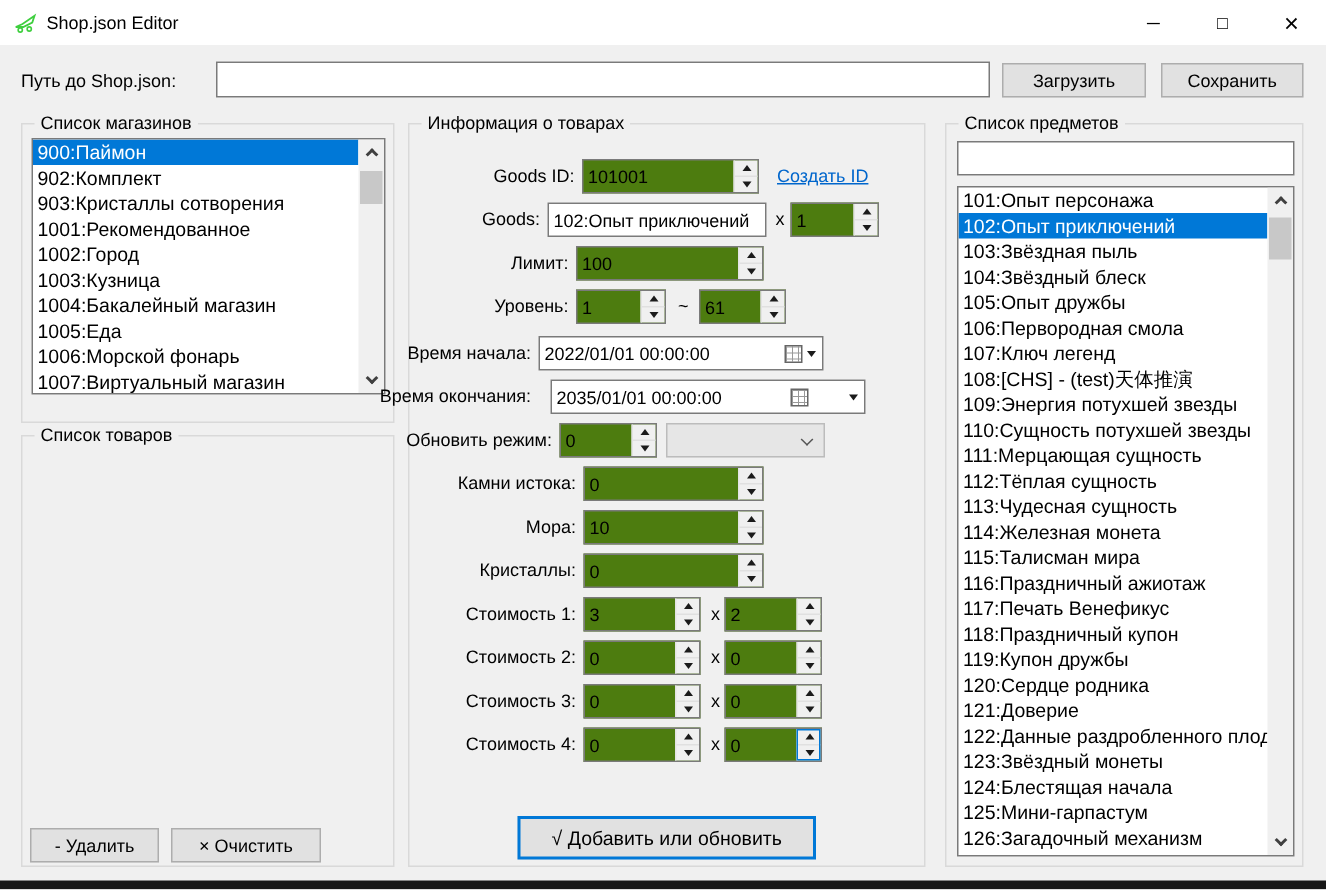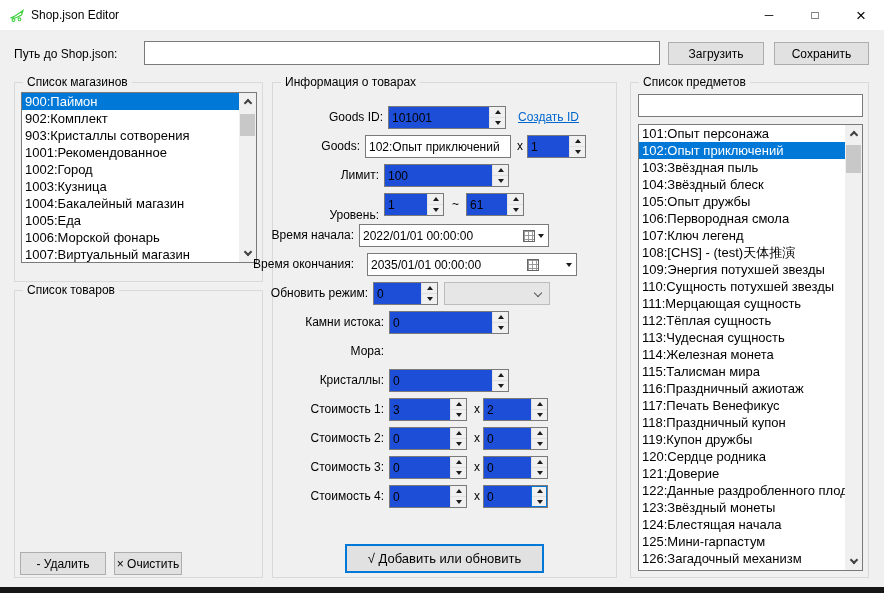--- a/index.html
+++ b/index.html
@@ -29,21 +29,21 @@
   .lb-row { height:17px; line-height:17px; padding-left:3px; white-space:nowrap; overflow:hidden; font-size:13px; }
   .lb-row.selected { background:#0078d7; color:#fff; }
   
   .vscroll { position:absolute; top:0; right:0; bottom:0; width:17px; background:#f0f0f0; }
   .vs-btn { position:absolute; left:0; width:17px; height:17px; display:flex; align-items:center; justify-content:center; }
   .vs-up { top:0; } .vs-down { bottom:0; }
   .chev-up { width:6px; height:6px; border-left:2px solid #404040; border-top:2px solid #404040; transform:rotate(45deg); margin-top:3px; }
   .chev-down { width:6px; height:6px; border-right:2px solid #404040; border-bottom:2px solid #404040; transform:rotate(45deg); margin-bottom:3px; }
   .vs-thumb { position:absolute; left:1px; width:15px; background:#c8c8c8; }
   
-  .spin { position:absolute; height:23px; background:#1d4ed8; border:1px solid #7a7a7a; display:flex; align-items:center; }
+  .spin { position:absolute; height:23px; background:#4d7c0f; border:1px solid #7a7a7a; display:flex; align-items:center; }
   .spin-val { flex:1; padding-left:3px; overflow:hidden; white-space:nowrap; }
   .spin-btns { width:16px; align-self:stretch; display:flex; flex-direction:column; background:#f0f0f0; border-left:1px solid #e3e3e3; }
   .sb-half { flex:1; display:flex; align-items:center; justify-content:center; }
   .sb-half + .sb-half { border-top:1px solid #e0e0e0; }
   .tri { width:0; height:0; border-left:3px solid transparent; border-right:3px solid transparent; }
   .tri-up { border-bottom:4px solid #1b1b1b; }
   .tri-down { border-top:4px solid #1b1b1b; }
   .focus-blue { outline:1px solid #0078d7; outline-offset:-1px; }
   .datebox { position:absolute; height:23px; background:#fff; border:1px solid #7a7a7a; display:flex; align-items:center; padding:0 4px 0 3px; }
   .date-val { flex:1; overflow:hidden; white-space:nowrap; }
@@ -115,21 +115,21 @@
           </div>
       </div>
     </div>
   </div>
 
   <div class="grp" style="left:14px;top:290px;width:249px;height:288px;">
     <span class="grp-cap">Список товаров</span>
     <div class="btn" style="left:5px;top:261px;width:86px;height:23px;">
         <span>- Удалить</span>
       </div>
-    <div class="btn" style="left:99px;top:261px;width:68px;height:23px;">
+    <div class="btn" style="left:99px;top:261px;width:100px;height:23px;">
         <span>× Очистить</span>
       </div>
   </div>
 
   <div class="grp" style="left:272px;top:82px;width:345px;height:496px;">
     <span class="grp-cap">Информация о товарах</span>
 
     <span class="flabel" style="right:233px;top:27px;">Goods ID:</span>
     <div class="spin" style="left:115px;top:23px;width:118px;">
       <span class="spin-val">101001</span>
@@ -165,21 +165,21 @@
       <span class="spin-btns">
           <span class="sb-half">
             <i class="tri tri-up"></i>
           </span>
           <span class="sb-half">
             <i class="tri tri-down"></i>
           </span>
         </span>
     </div>
 
-    <span class="flabel" style="right:237px;top:114px;margin-top:11px;">Уровень:</span>
+    <span class="flabel" style="right:237px;top:114px;">Уровень:</span>
     <div class="spin" style="left:111px;top:110px;width:60px;">
       <span class="spin-val">1</span>
       <span class="spin-btns">
           <span class="sb-half">
             <i class="tri tri-up"></i>
           </span>
           <span class="sb-half">
             <i class="tri tri-down"></i>
           </span>
         </span>
@@ -235,20 +235,31 @@
           <span class="sb-half">
             <i class="tri tri-up"></i>
           </span>
           <span class="sb-half">
             <i class="tri tri-down"></i>
           </span>
         </span>
     </div>
 
     <span class="flabel" style="right:232px;top:261px;">Мора:</span>
+    <div class="spin" style="left:116px;top:257px;width:120px;">
+      <span class="spin-val">10</span>
+      <span class="spin-btns">
+          <span class="sb-half">
+            <i class="tri tri-up"></i>
+          </span>
+          <span class="sb-half">
+            <i class="tri tri-down"></i>
+          </span>
+        </span>
+    </div>
 
     <span class="flabel" style="right:232px;top:290px;">Кристаллы:</span>
     <div class="spin" style="left:116px;top:286px;width:120px;">
       <span class="spin-val">0</span>
       <span class="spin-btns">
           <span class="sb-half">
             <i class="tri tri-up"></i>
           </span>
           <span class="sb-half">
             <i class="tri tri-down"></i>

